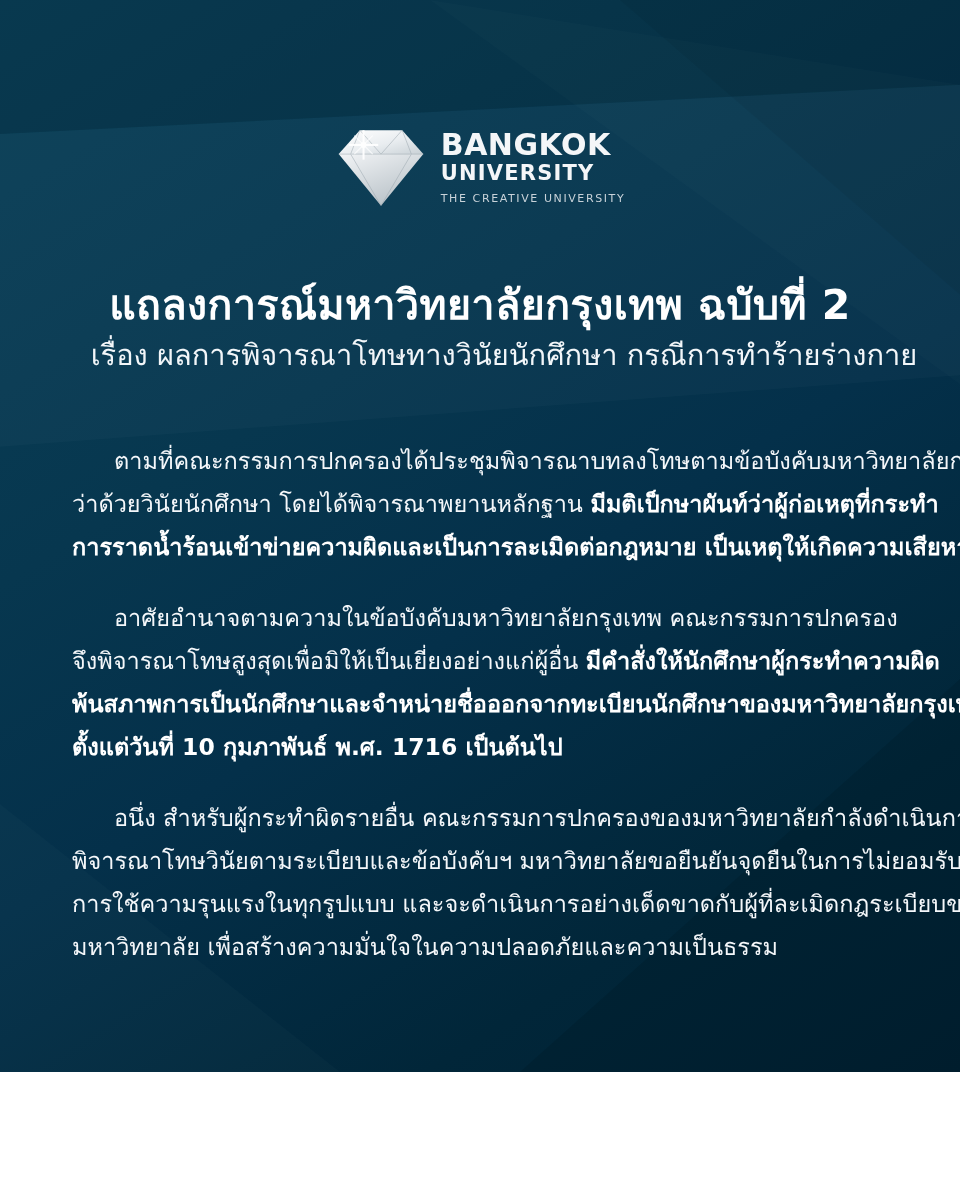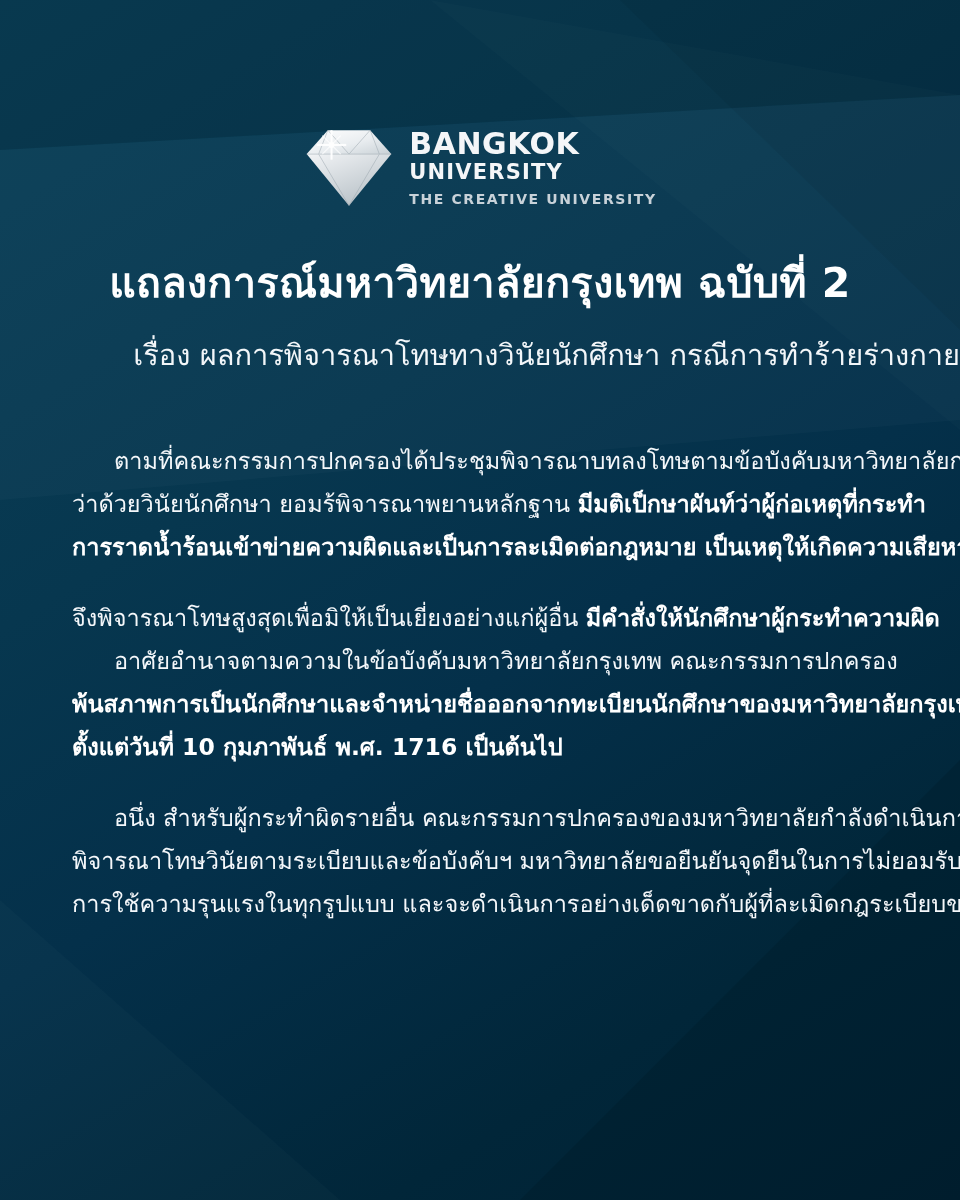--- a/index.html
+++ b/index.html
@@ -4,21 +4,21 @@
 <style>
   * { margin: 0; padding: 0; box-sizing: border-box; }
   html, body { width: 960px; height: 1200px; }
   body {
     font-family: "DejaVu Sans", "Liberation Sans", sans-serif;
     overflow: hidden;
   }
   .poster {
     position: relative;
     width: 960px;
-    height: 1200px;
+    height: 1072px;
     background: linear-gradient(148deg, #0a4058 0%, #07374f 35%, #04304a 55%, #012639 80%, #002133 100%);
     color: #ffffff;
     overflow: hidden;
   }
   .facets {
     position: absolute;
     inset: 0;
     width: 100%;
     height: 100%;
     pointer-events: none;
@@ -43,44 +43,44 @@
     color: #f4f6f8;
   }
   .logo-name2 {
     font-size: 21px;
     font-weight: bold;
     letter-spacing: 1.2px;
     margin-top: 3px;
     color: #f4f6f8;
   }
   .logo-tagline {
-    font-size: 14px;
-    font-weight: bold;
+    font-size: 11px;
+    font-weight: normal;
     letter-spacing: 1.6px;
     margin-top: 9px;
     color: #c8d2d9;
   }
   
   .title {
     position: absolute;
-    top: 250px;
+    top: 272px;
     left: 0;
     width: 100%;
     text-align: center;
     font-size: 41px;
     font-weight: bold;
     white-space: nowrap;
     letter-spacing: 0.5px;
   }
   .subject {
     position: absolute;
     top: 332px;
     left: 0;
     width: 100%;
-    text-align: right;
+    text-align: center;
     font-size: 29px;
     font-weight: 400;
     white-space: nowrap;
     color: #f2f6f9;
     padding-left: 48px;
   }
   
   .body-text {
     position: absolute;
     top: 440px;
@@ -149,29 +149,30 @@
       <span class="logo-tagline">THE CREATIVE UNIVERSITY</span>
     </div>
   </div>
 
   <div class="title">แถลงการณ์มหาวิทยาลัยกรุงเทพ ฉบับที่ 2</div>
   <div class="subject">เรื่อง ผลการพิจารณาโทษทางวินัยนักศึกษา กรณีการทำร้ายร่างกาย</div>
 
   <div class="body-text">
       <div class="paragraph">
         <div class="line indent"><span>ตามที่คณะกรรมการปกครองได้ประชุมพิจารณาบทลงโทษตามข้อบังคับมหาวิทยาลัยกรุงเทพ</span></div>
-        <div class="line"><span>ว่าด้วยวินัยนักศึกษา ยอมร้พิจารณาพยานหลักฐาน </span><span class="bold">มีมติเป็กษาผันท์ว่าผู้ก่อเหตุที่กระทำ</span></div>
+        <div class="line"><span>ว่าด้วยวินัยนักศึกษา โดยได้พิจารณาพยานหลักฐาน </span><span class="bold">มีมติเป็กษาผันท์ว่าผู้ก่อเหตุที่กระทำ</span></div>
         <div class="line"><span class="bold">การราดน้ำร้อนเข้าข่ายความผิดและเป็นการละเมิดต่อกฎหมาย เป็นเหตุให้เกิดความเสียหาย</span></div>
       </div>
       <div class="paragraph">
+        <div class="line indent"><span>อาศัยอำนาจตามความในข้อบังคับมหาวิทยาลัยกรุงเทพ คณะกรรมการปกครอง</span></div>
         <div class="line"><span>จึงพิจารณาโทษสูงสุดเพื่อมิให้เป็นเยี่ยงอย่างแก่ผู้อื่น </span><span class="bold">มีคำสั่งให้นักศึกษาผู้กระทำความผิด</span></div>
-        <div class="line indent"><span>อาศัยอำนาจตามความในข้อบังคับมหาวิทยาลัยกรุงเทพ คณะกรรมการปกครอง</span></div>
         <div class="line"><span class="bold">พ้นสภาพการเป็นนักศึกษาและจำหน่ายชื่อออกจากทะเบียนนักศึกษาของมหาวิทยาลัยกรุงเทพ</span></div>
         <div class="line"><span class="bold">ตั้งแต่วันที่ 10 กุมภาพันธ์ พ.ศ. 1716 เป็นต้นไป</span></div>
       </div>
       <div class="paragraph">
         <div class="line indent"><span>อนึ่ง สำหรับผู้กระทำผิดรายอื่น คณะกรรมการปกครองของมหาวิทยาลัยกำลังดำเนินการ</span></div>
         <div class="line"><span>พิจารณาโทษวินัยตามระเบียบและข้อบังคับฯ มหาวิทยาลัยขอยืนยันจุดยืนในการไม่ยอมรับ</span></div>
         <div class="line"><span>การใช้ความรุนแรงในทุกรูปแบบ และจะดำเนินการอย่างเด็ดขาดกับผู้ที่ละเมิดกฎระเบียบของ</span></div>
+        <div class="line"><span>มหาวิทยาลัย เพื่อสร้างความมั่นใจในความปลอดภัยและความเป็นธรรม</span></div>
       </div>
     </div>
 
 </div>
 
 </body></html>

